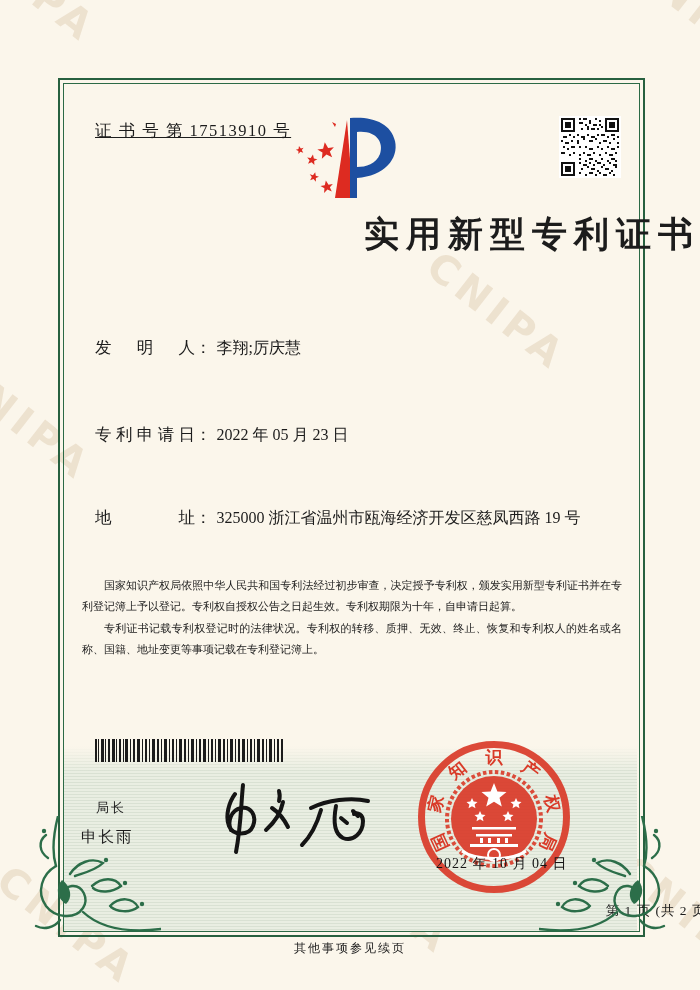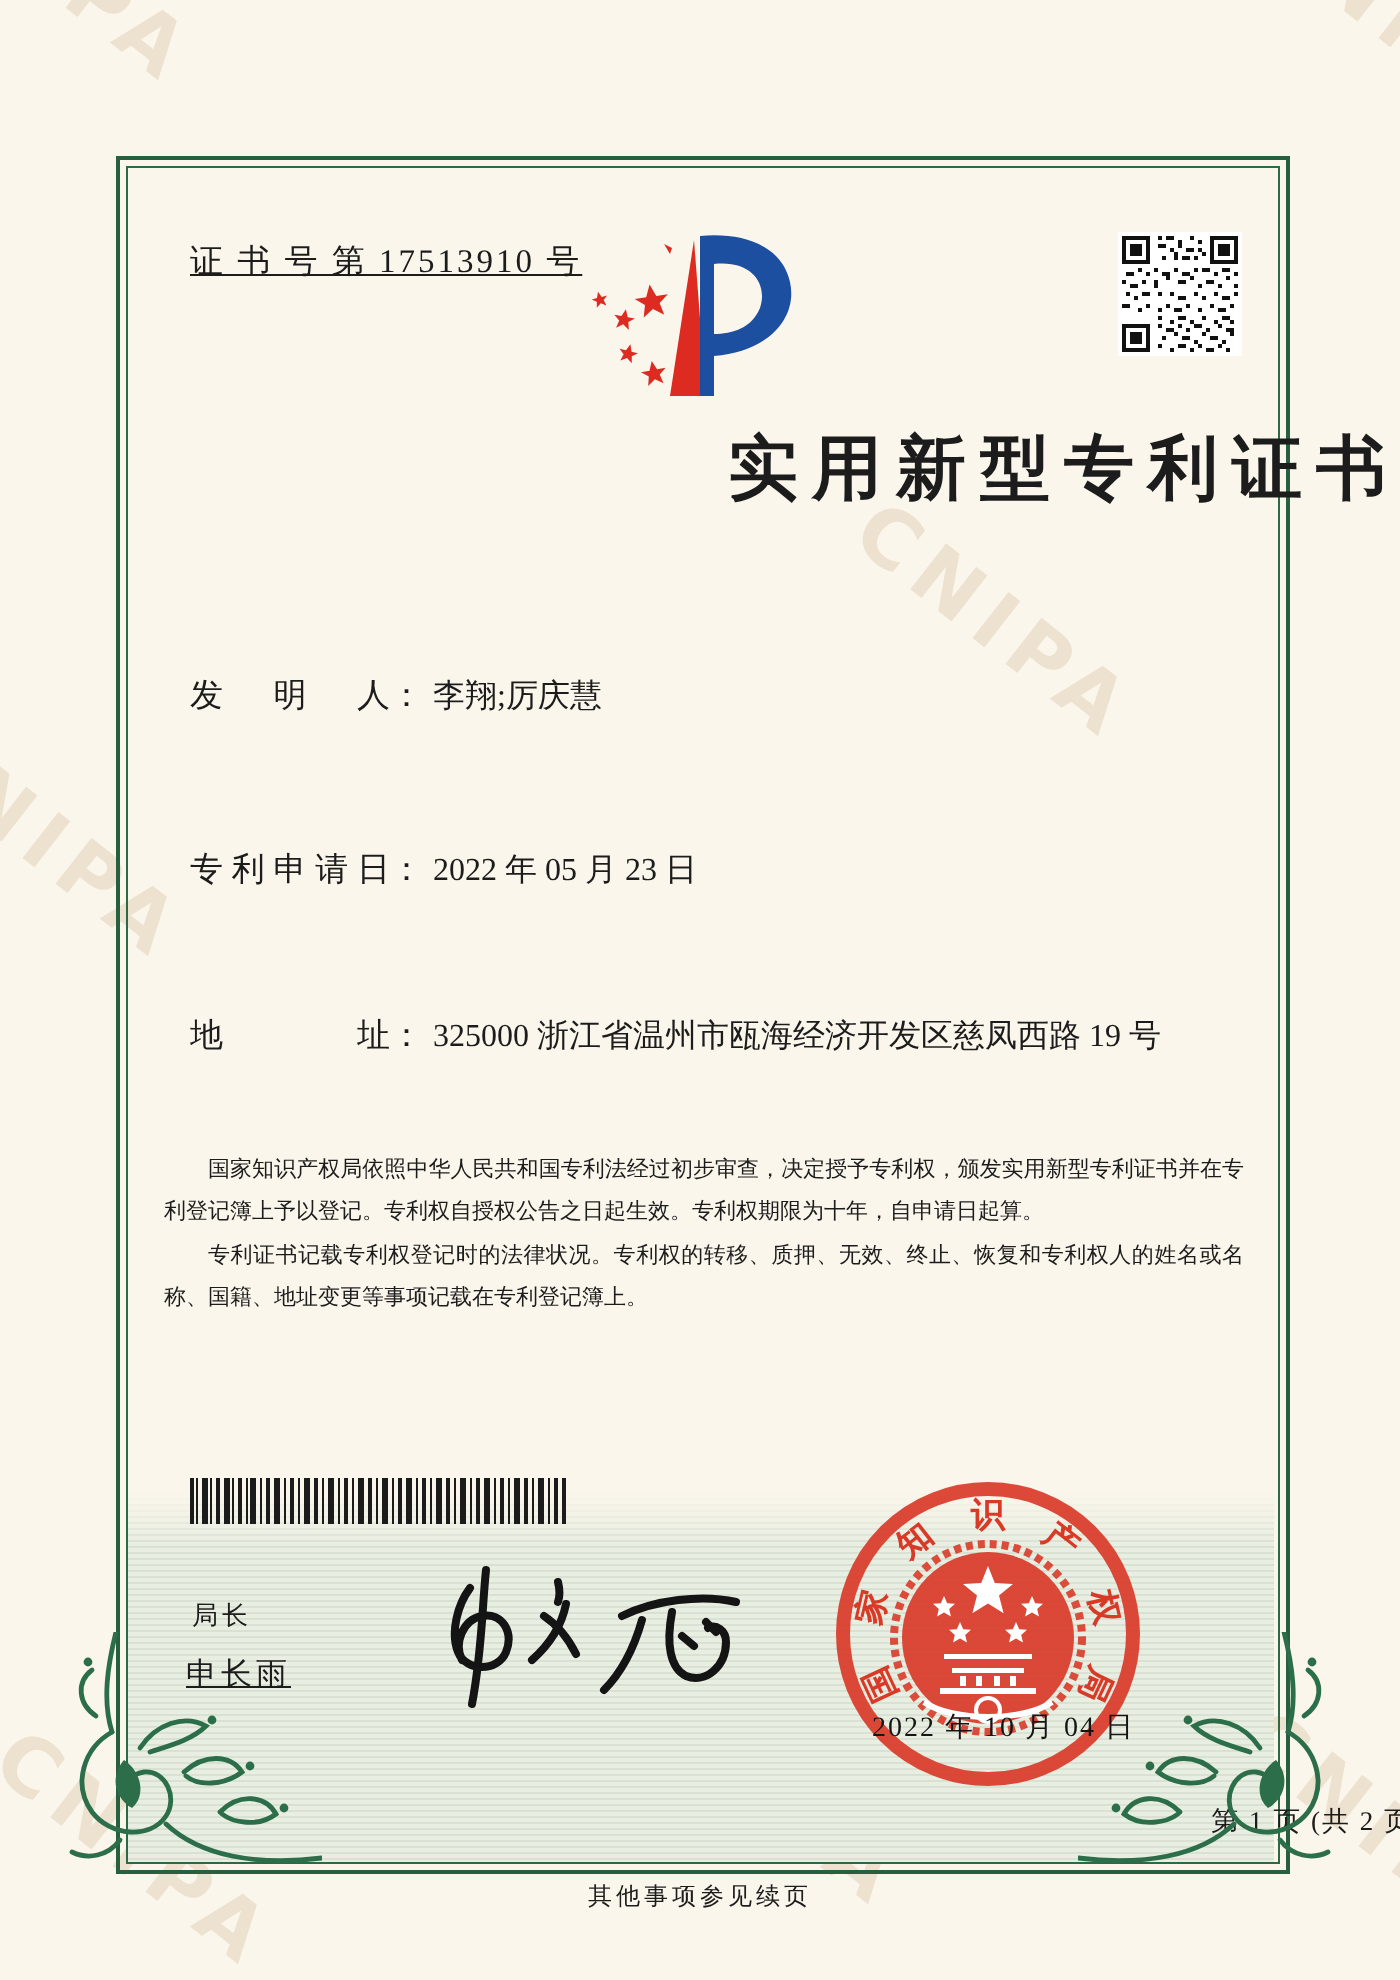--- a/index.html
+++ b/index.html
@@ -45,21 +45,21 @@
   .row-f0 { top:292px; } .row-f1 { top:337px; } .row-f2 { top:382px; }
   .row-f3 { top:424px; } .row-f4 { top:464px; } .row-f5 { top:507px; }
   .row-g  { top:549px; } .grant-no { position:absolute; left:265px; top:0; white-space:nowrap; }
   .body-text {
     position:absolute; z-index:3; left:82px; top:575px; width:540px;
     font-size:11px; line-height:1.95; text-align:justify;
   }
   .body-text p { margin:0; text-indent:2em; }
   .barcode { position:absolute; z-index:3; left:95px; top:739px; }
   .signer-post { position:absolute; z-index:3; left:96px; top:799px; font-size:13px; letter-spacing:2px; }
-  .signer-name { position:absolute; z-index:3; left:93px; top:827px; font-size:15.5px; letter-spacing:2px;text-decoration:underline; }
+  .signer-name { position:absolute; z-index:3; left:81px; top:827px; font-size:15.5px; letter-spacing:2px; }
   .signature { position:absolute; z-index:4; left:205px; top:780px; }
   .seal { position:absolute; z-index:4; left:414px; top:737px; width:160px; height:160px; }
   .seal-ch {
     position:absolute; left:50%; top:50%; width:20px; height:20px; margin:-10px 0 0 -10px;
     font-size:17px; font-weight:700; color:#d93a28; text-align:center; line-height:20px;
     transform:rotate(var(--a)) translateY(-59px);
   }
   .seal-date {
     position:absolute; z-index:5; left:436px; top:855px; font-size:14px;
     letter-spacing:1px; color:#151515; white-space:nowrap;

